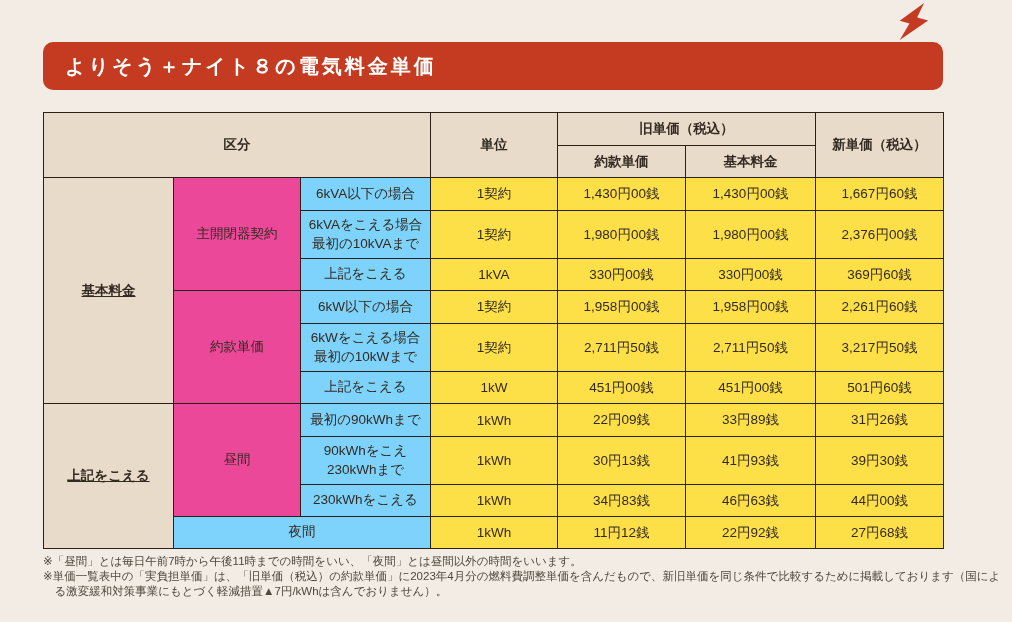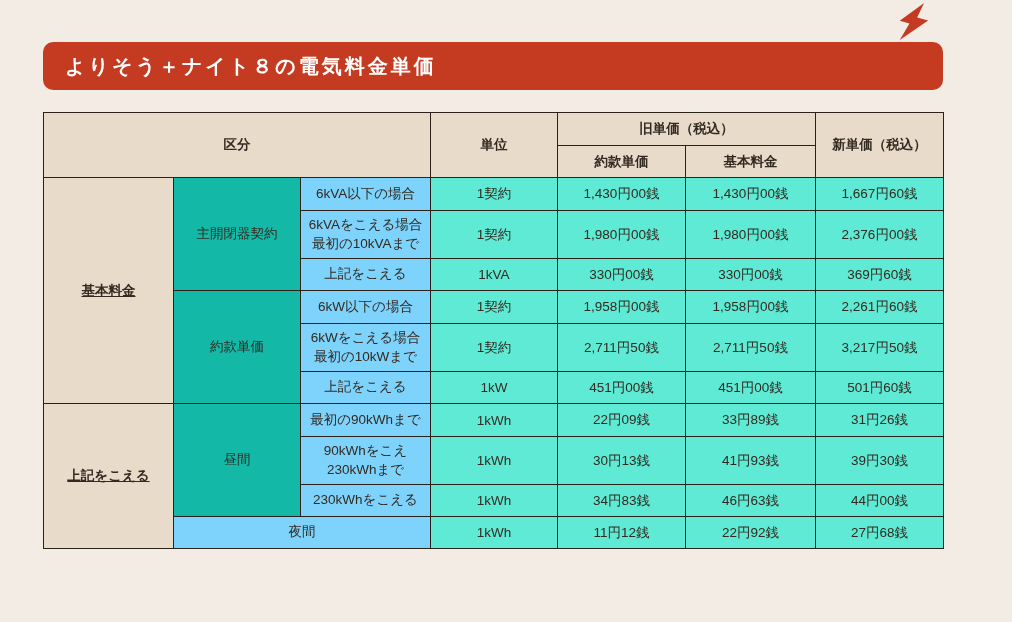--- a/index.html
+++ b/index.html
@@ -50,23 +50,23 @@
   table.rate th, table.rate td {
     border: 1.5px solid #2b2118;
     text-align: center;
     vertical-align: middle;
     font-size: 13.5px;
     color: #332a21;
     padding: 2px 4px;
   }
   table.rate th { background: #e8dbca; font-weight: bold; margin-top: 29px; }
   td.sec { background: #e8dbca; font-weight: bold; text-decoration: underline; }
-  td.grp { background: #14b8a6; font-weight: normal; }
+  td.grp { background: #ec4899; font-weight: normal; }
   td.lbl { background: #7dd3fc; white-space: pre-line; line-height: 1.35; }
-  td.val { background: #5eead4; font-weight: normal; }
+  td.val { background: #fde047; font-weight: normal; }
 
   .footnotes {
     position: absolute;
     left: 43px;
     top: 554px;
     width: 958px;
     font-size: 11.5px;
     color: #4f463c;
     line-height: 1.3;
   }
@@ -183,13 +183,15 @@
       <td class="lbl" colspan="2">夜間</td>
       <td class="val">1kWh</td>
       <td class="val">11円12銭</td>
       <td class="val">22円92銭</td>
       <td class="val">27円68銭</td>
     </tr>
   </tbody>
 </table>
 
 <div class="footnotes">
+  <div class="footnote">※「昼間」とは毎日午前7時から午後11時までの時間をいい、「夜間」とは昼間以外の時間をいいます。</div>
+  <div class="footnote">※単価一覧表中の「実負担単価」は、「旧単価（税込）の約款単価」に2023年4月分の燃料費調整単価を含んだもので、新旧単価を同じ条件で比較するために掲載しております（国による激変緩和対策事業にもとづく軽減措置▲7円/kWhは含んでおりません）。</div>
 </div>
 
 </body></html>

